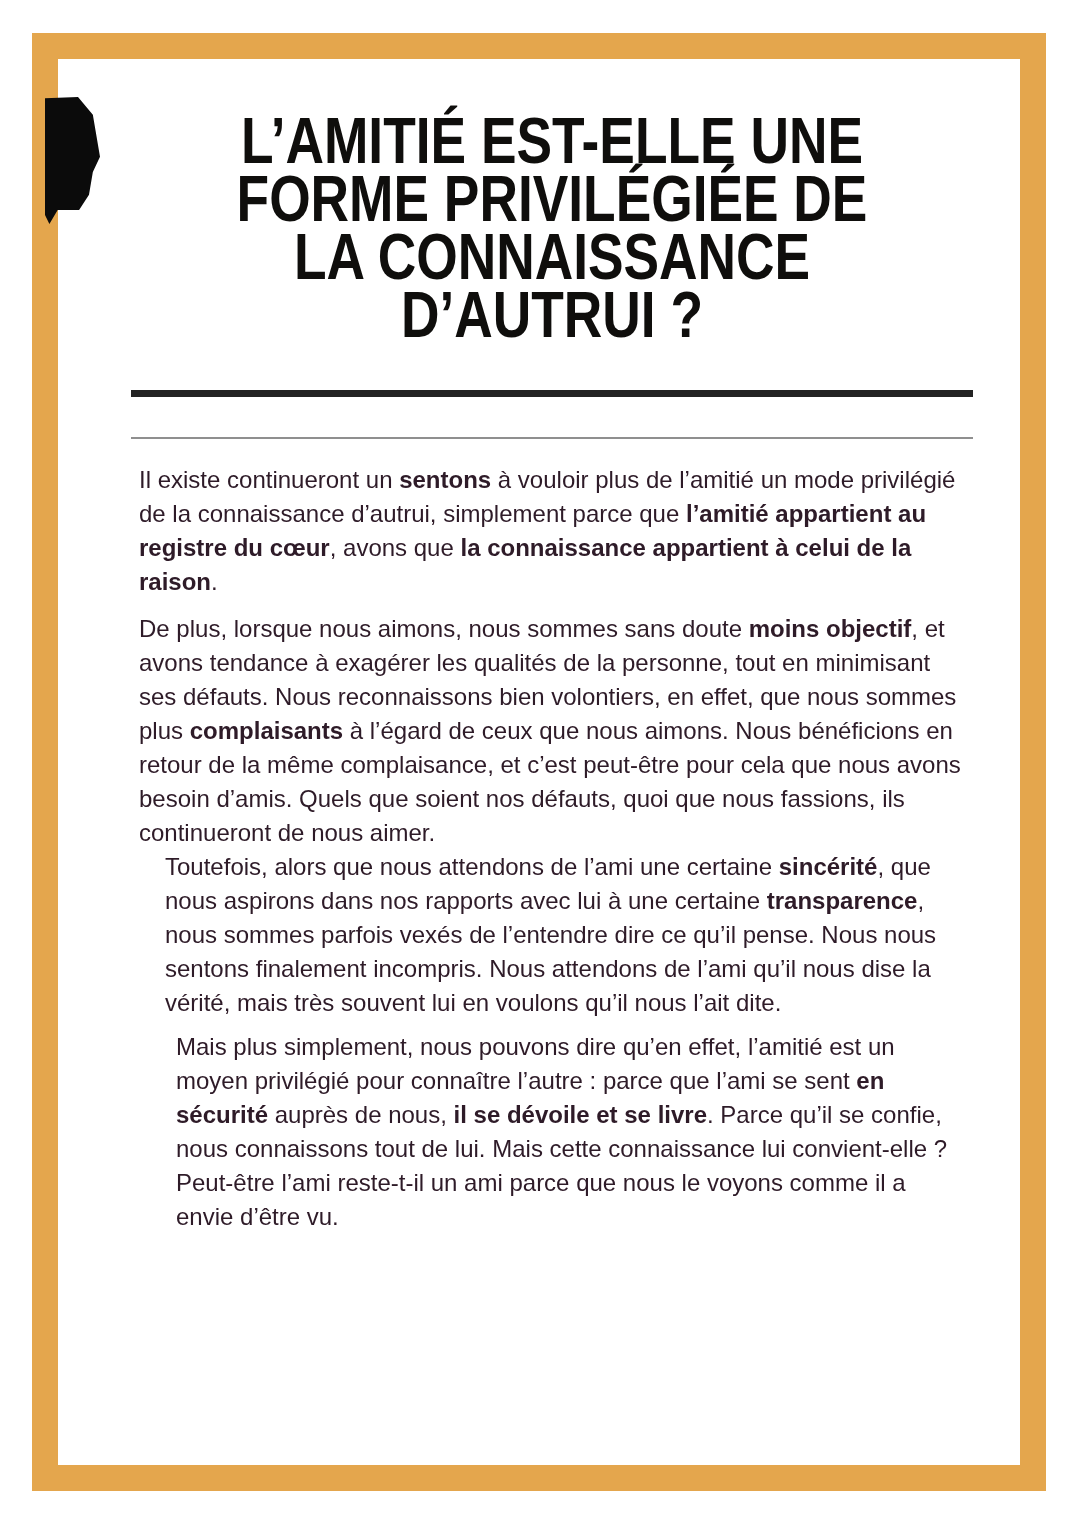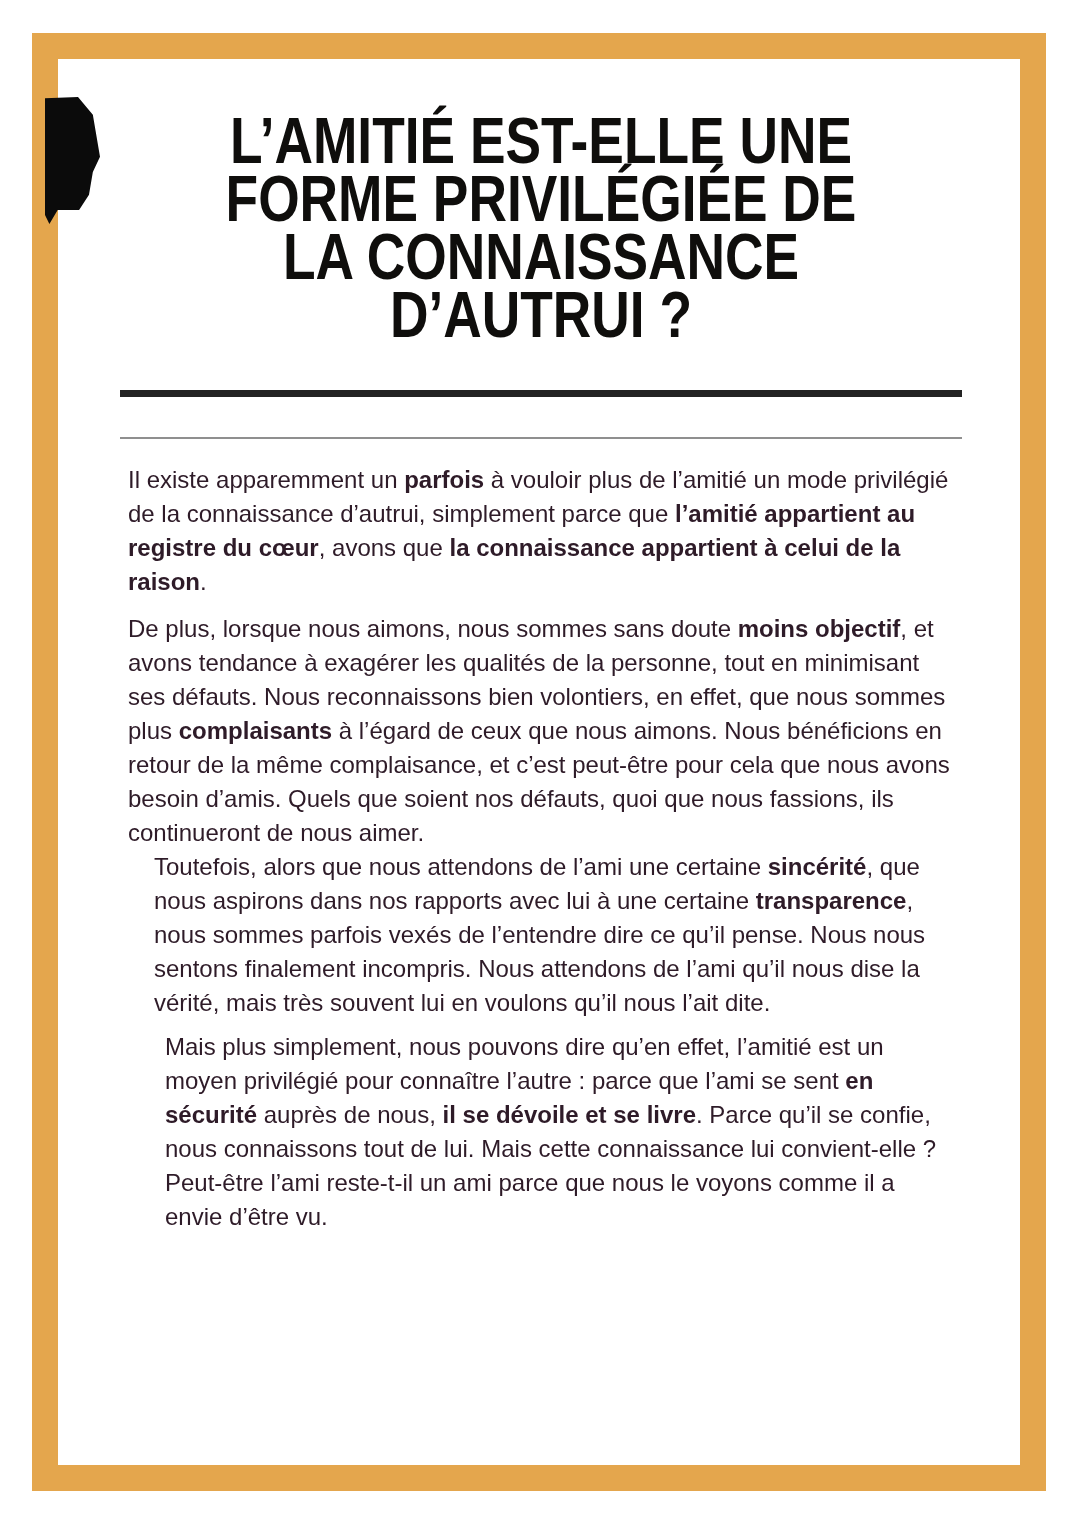--- a/index.html
+++ b/index.html
@@ -26,21 +26,21 @@
   .bookmark {
     position: absolute;
     left: 45px; top: 97px;
     width: 55px; height: 127px;
     background: #0b0b0b;
     clip-path: polygon(0% 1%, 60% 0%, 87% 14%, 100% 47%, 87% 59%, 80% 77%, 62% 89%, 23% 89%, 8% 100%, 0% 93%);
   }
 
   .content {
     position: absolute;
-    left: 120px; top: 112px;
+    left: 131px; top: 112px;
     width: 842px;
   }
 
   h1.title {
     margin: 0;
     text-align: center;
     color: #0f0e0c;
     font-weight: bold;
     font-size: 65px;
     line-height: 58px;
@@ -93,20 +93,20 @@
       <span class="tline">L’AMITIÉ EST-ELLE UNE</span>
       <span class="tline">FORME PRIVILÉGIÉE DE</span>
       <span class="tline">LA CONNAISSANCE</span>
       <span class="tline">D’AUTRUI ?</span>
     </h1>
 
     <div class="rule-thick"></div>
     <div class="rule-thin"></div>
 
     <div class="essay">
-      <p><span>Il existe apparemment un </span><b>parfois</b><span> à vouloir plus de l’amitié un mode privilégié de la connaissance d’autrui, simplement parce que </span><b>l’amitié appartient au registre du cœur</b><span>, avons que </span><b>la connaissance appartient à celui de la raison</b><span>.</span></p>
+      <p><span>Il existe continueront un </span><b>sentons</b><span> à vouloir plus de l’amitié un mode privilégié de la connaissance d’autrui, simplement parce que </span><b>l’amitié appartient au registre du cœur</b><span>, avons que </span><b>la connaissance appartient à celui de la raison</b><span>.</span></p>
       <p class="gap-large"><span>De plus, lorsque nous aimons, nous sommes sans doute </span><b>moins objectif</b><span>, et avons tendance à exagérer les qualités de la personne, tout en minimisant ses défauts. Nous reconnaissons bien volontiers, en effet, que nous sommes plus </span><b>complaisants</b><span> à l’égard de ceux que nous aimons. Nous bénéficions en retour de la même complaisance, et c’est peut-être pour cela que nous avons besoin d’amis. Quels que soient nos défauts, quoi que nous fassions, ils continueront de nous aimer.</span></p>
       <p class="gap-none"><span>Toutefois, alors que nous attendons de l’ami une certaine </span><b>sincérité</b><span>, que nous aspirons dans nos rapports avec lui à une certaine </span><b>transparence</b><span>, nous sommes parfois vexés de l’entendre dire ce qu’il pense. Nous nous sentons finalement incompris. Nous attendons de l’ami qu’il nous dise la vérité, mais très souvent lui en voulons qu’il nous l’ait dite.</span></p>
       <p class="gap-small"><span>Mais plus simplement, nous pouvons dire qu’en effet, l’amitié est un moyen privilégié pour connaître l’autre : parce que l’ami se sent </span><b>en sécurité</b><span> auprès de nous, </span><b>il se dévoile et se livre</b><span>. Parce qu’il se confie, nous connaissons tout de lui. Mais cette connaissance lui convient-elle ? Peut-être l’ami reste-t-il un ami parce que nous le voyons comme il a envie d’être vu.</span></p>
     </div>
 
   </div>
 </div>
 
 </body></html>

